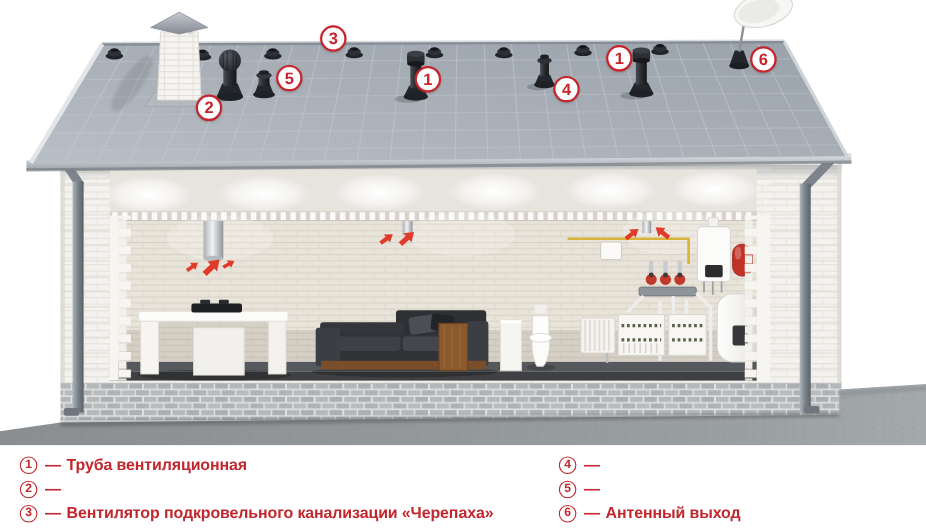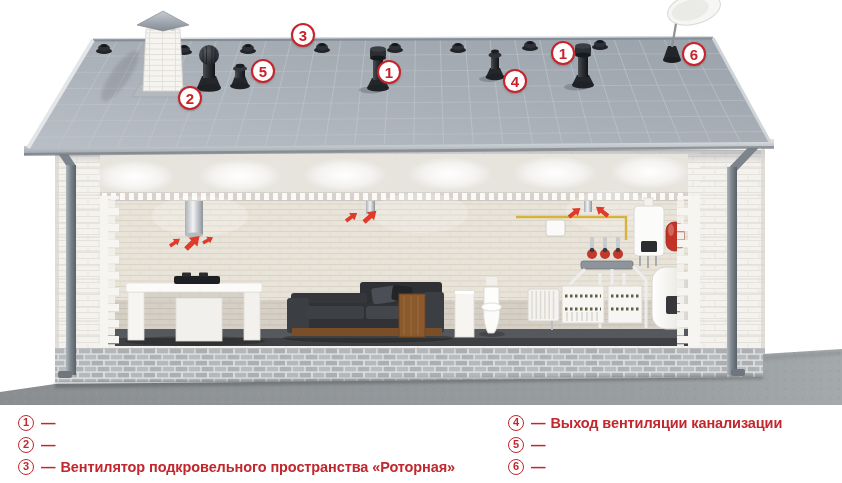--- a/index.html
+++ b/index.html
@@ -458,39 +458,40 @@
   <div class="marker mk-sewer">4</div>
   <div class="marker mk-truba-right">1</div>
   <div class="marker mk-antenna">6</div>
 </div>
 
 <div class="legend">
   <div class="legend-col left">
     <div class="legend-item">
       <span class="badge">1</span>
       <span class="dash">—</span>
+      <span class="lbl">Труба вентиляционная</span>
     </div>
     <div class="legend-item">
       <span class="badge">2</span>
       <span class="dash">—</span>
     </div>
     <div class="legend-item">
       <span class="badge">3</span>
       <span class="dash">—</span>
-      <span class="lbl">Вентилятор подкровельного пространства «Роторная»</span>
+      <span class="lbl">Вентилятор подкровельного канализации «Черепаха»</span>
     </div>
   </div>
   <div class="legend-col right">
     <div class="legend-item">
       <span class="badge">4</span>
       <span class="dash">—</span>
-      <span class="lbl">Выход вентиляции канализации</span>
     </div>
     <div class="legend-item">
       <span class="badge">5</span>
       <span class="dash">—</span>
     </div>
     <div class="legend-item">
       <span class="badge">6</span>
       <span class="dash">—</span>
+      <span class="lbl">Антенный выход</span>
     </div>
   </div>
 </div>
 
 </body></html>

